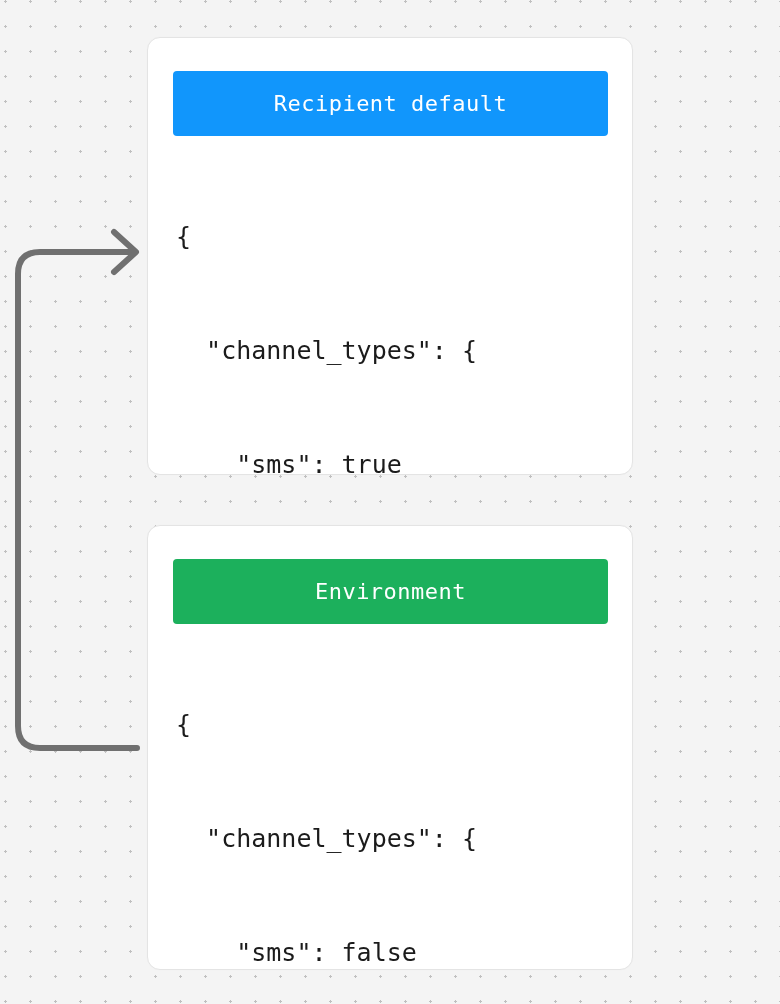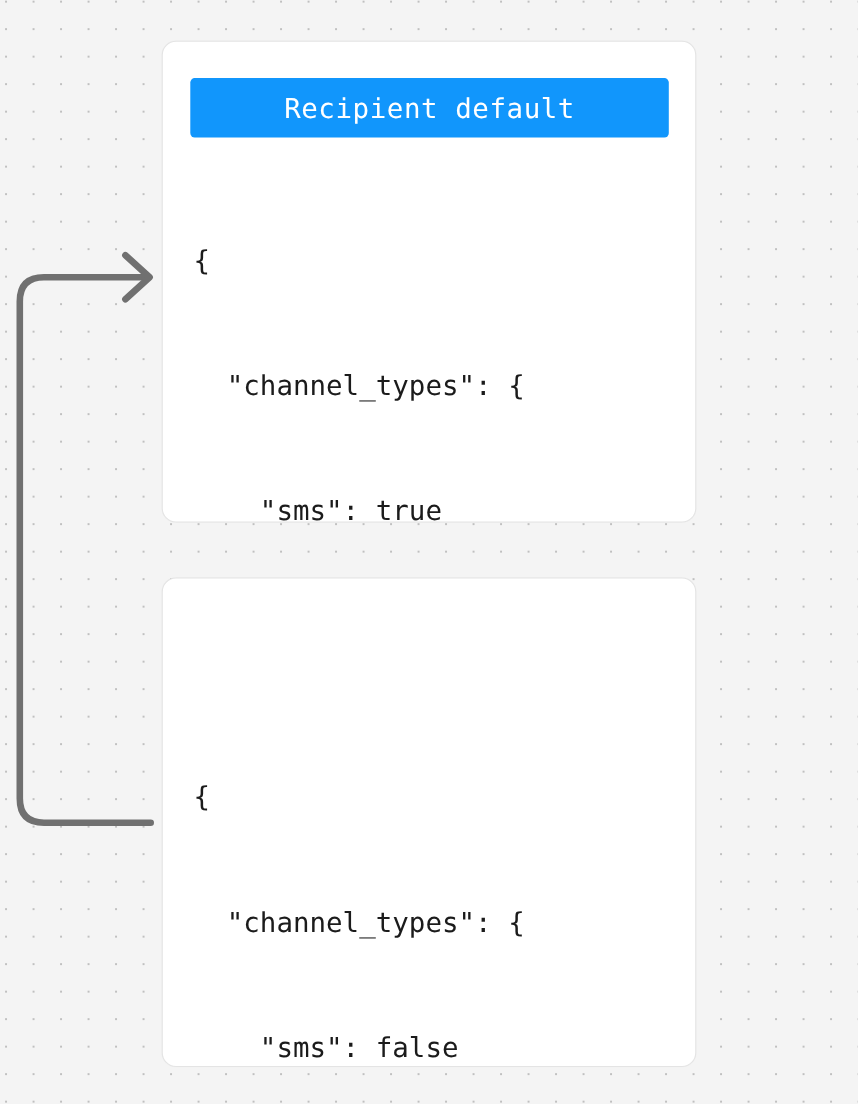--- a/index.html
+++ b/index.html
@@ -52,28 +52,28 @@
   #card-environment {
     top: 525px;
     height: 445px;
   }
 
   .card-header {
     position: absolute;
     left: 25px;
     top: 33px;
     width: 435px;
-    height: 54px;
+    height: 65px;
     border-radius: 4px;
     display: flex;
     align-items: center;
     justify-content: center;
     color: #ffffff;
     font-family: "DejaVu Sans Mono", "Liberation Mono", monospace;
-    font-size: 25px;
+    font-size: 22px;
     font-weight: 400;
     letter-spacing: 0.5px;
     line-height: 1;
   }
 
   .header-blue  { background-color: #1196fc; }
   .header-green { background-color: #1cb05c; }
 
   .code-block {
     position: absolute;
@@ -117,20 +117,21 @@
       <span class="code-line">    "sms": true</span>
       <span class="code-line">  },</span>
       <span class="code-line em">  "categories": {</span>
       <span class="code-line em">    "collaboration": true</span>
       <span class="code-line em">  }</span>
       
     </div>
   </div>
 
   <div class="card" id="card-environment">
+    <div class="card-header header-green">Environment</div>
     <div class="code-block">
       <span class="code-line">{</span>
       <span class="code-line">  "channel_types": {</span>
       <span class="code-line">    "sms": false</span>
       
       
       
       
       
     </div>

